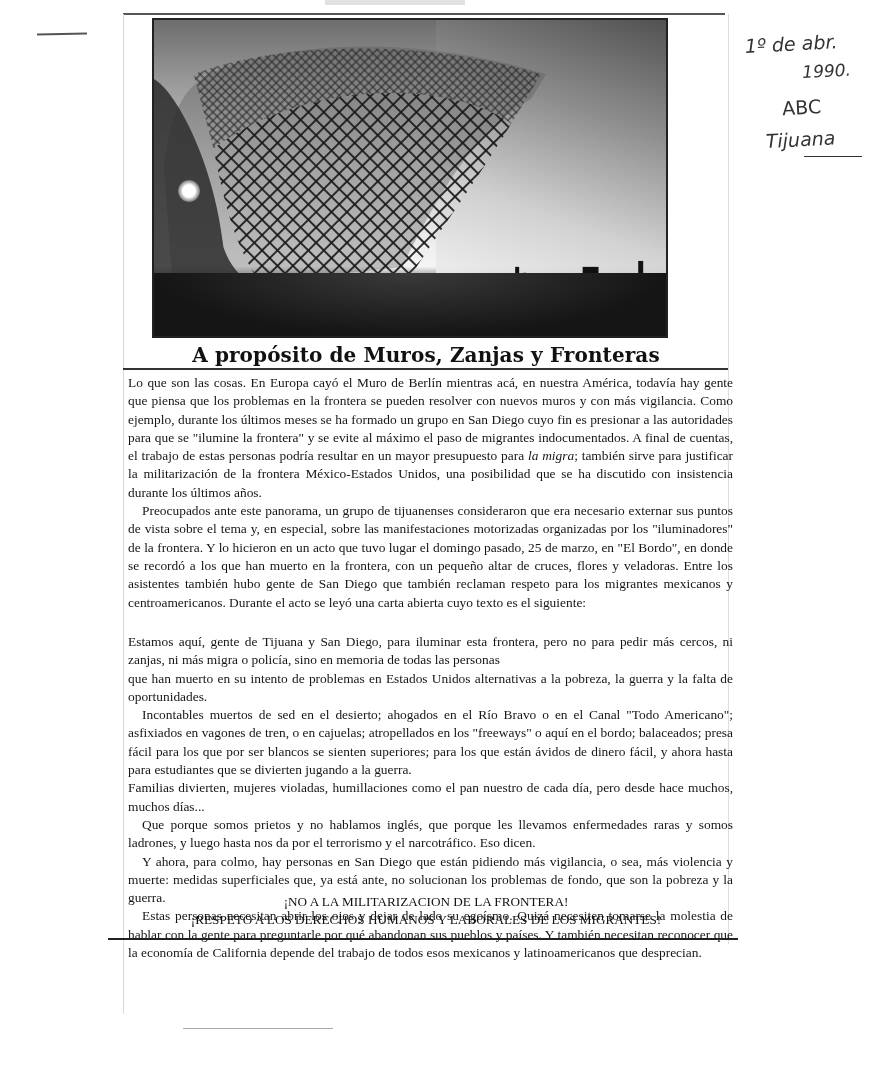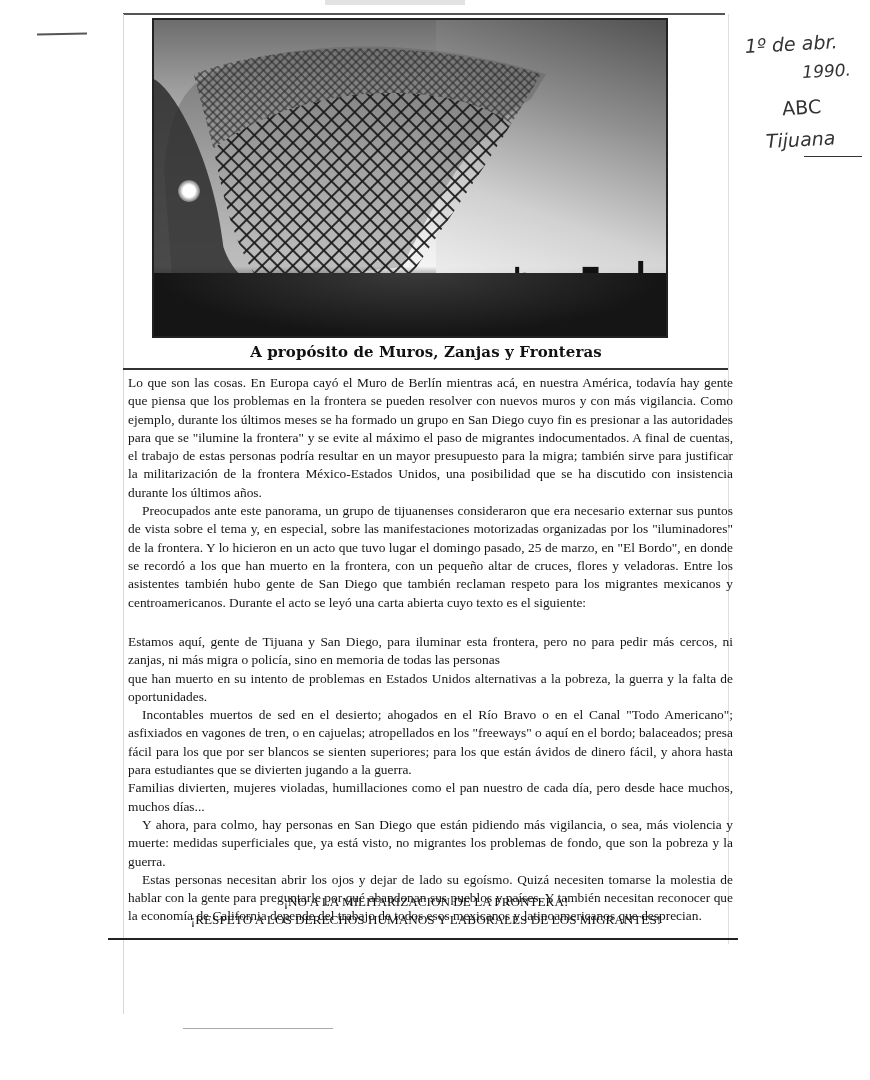--- a/index.html
+++ b/index.html
@@ -21,32 +21,32 @@
   .photo .sky-right { position:absolute; right:0; top:0; width:45%; height:82%;
     background:linear-gradient(200deg,#4f4f4f 0%,#8a8a8a 35%,#cfcfcf 70%,#eee 100%); opacity:.9; }
   .photo .ground { position:absolute; left:0; bottom:0; width:100%; height:20%;
     background:radial-gradient(ellipse at 50% 0%,#3a3a3a 0%,#151515 70%); }
   .photo .net { position:absolute; left:0; top:0; width:100%; height:100%; }
   .photo .sun { position:absolute; left:24px; top:160px; width:22px; height:22px; border-radius:50%;
     background:radial-gradient(circle,#fff 40%,rgba(255,255,255,.3) 70%,transparent 75%); }
 
   .headline {
     position:absolute; left:125px; top:343px; width:602px; text-align:center;
-    font-family:"DejaVu Serif", serif; font-weight:bold; font-size:15px; letter-spacing:0.1px; color:#111;
+    font-family:"DejaVu Serif", serif; font-weight:bold; font-size:20px; letter-spacing:0.1px; color:#111;
   }
   .headline-rule { position:absolute; left:123px; top:368px; width:605px; height:2px; background:#333; }
 
   .body-text {
     position:absolute; left:128px; width:605px;
     font-family:"Liberation Serif", serif; font-size:13.4px; line-height:18.3px; color:#151515;
     text-align:justify;
   }
   .body-text p { margin:0; }
   .indent { text-indent:14px; }
-  .i { }
+  .i { font-style:italic; }
 
   .slogans {
     position:absolute; left:125px; top:893px; width:602px; text-align:center;
     font-family:"Liberation Serif", serif; font-size:13.2px; line-height:18px; color:#111;
   }
   .bottom-rule { position:absolute; left:108px; top:938px; width:630px; height:2px; background:#222; }
   .faint-rule { position:absolute; left:183px; top:1028px; width:150px; height:1px; background:#aaa; }
 
   .handnote {
     position:absolute; left:738px; top:28px; width:130px;
@@ -105,21 +105,22 @@
 <div class="body-text" style="top:374px;">
   <p><span>Lo que son las cosas. En Europa cayó el Muro de Berlín mientras acá, en nuestra América, todavía hay gente que piensa que los problemas en la frontera se pueden resolver con nuevos muros y con más vigilancia. Como ejemplo, durante los últimos meses se ha formado un grupo en San Diego cuyo fin es presionar a las autoridades para que se "ilumine la frontera" y se evite al máximo el paso de migrantes indocumentados. A final de cuentas, el trabajo de estas personas podría resultar en un mayor presupuesto para </span><span class="i">la migra</span><span>; también sirve para justificar la militarización de la frontera México-Estados Unidos, una posibilidad que se ha discutido con insistencia durante los últimos años.</span></p>
   <p class="indent">Preocupados ante este panorama, un grupo de tijuanenses consideraron que era necesario externar sus puntos de vista sobre el tema y, en especial, sobre las manifestaciones motorizadas organizadas por los "iluminadores" de la frontera. Y lo hicieron en un acto que tuvo lugar el domingo pasado, 25 de marzo, en "El Bordo", en donde se recordó a los que han muerto en la frontera, con un pequeño altar de cruces, flores y veladoras. Entre los asistentes también hubo gente de San Diego que también reclaman respeto para los migrantes mexicanos y centroamericanos. Durante el acto se leyó una carta abierta cuyo texto es el siguiente:</p>
 </div>
 
 <div class="body-text" style="top:633px;">
   <p>Estamos aquí, gente de Tijuana y San Diego, para iluminar esta frontera, pero no para pedir más cercos, ni zanjas, ni más migra o policía, sino en memoria de todas las personas</p>
   <p>que han muerto en su intento de problemas en Estados Unidos alternativas a la pobreza, la guerra y la falta de oportunidades.</p>
   <p class="indent">Incontables muertos de sed en el desierto; ahogados en el Río Bravo o en el Canal "Todo Americano"; asfixiados en vagones de tren, o en cajuelas; atropellados en los "freeways" o aquí en el bordo; balaceados; presa fácil para los que por ser blancos se sienten superiores; para los que están ávidos de dinero fácil, y ahora hasta para estudiantes que se divierten jugando a la guerra.</p>
   <p>Familias divierten, mujeres violadas, humillaciones como el pan nuestro de cada día, pero desde hace muchos, muchos días...</p>
-  <p class="indent">Y ahora, para colmo, hay personas en San Diego que están pidiendo más vigilancia, o sea, más violencia y muerte: medidas superficiales que, ya está visto, no migrantes los problemas de fondo, que son la pobreza y la guerra.</p>
+  <p class="indent">Que porque somos prietos y no hablamos inglés, que porque les llevamos enfermedades raras y somos ladrones, y luego hasta nos da por el terrorismo y el narcotráfico. Eso dicen.</p>
+  <p class="indent">Y ahora, para colmo, hay personas en San Diego que están pidiendo más vigilancia, o sea, más violencia y muerte: medidas superficiales que, ya está ante, no solucionan los problemas de fondo, que son la pobreza y la guerra.</p>
   <p class="indent">Estas personas necesitan abrir los ojos y dejar de lado su egoísmo. Quizá necesiten tomarse la molestia de hablar con la gente para preguntarle por qué abandonan sus pueblos y países. Y también necesitan reconocer que la economía de California depende del trabajo de todos esos mexicanos y latinoamericanos que desprecian.</p>
 </div>
 
 <div class="slogans">
   <div>¡NO A LA MILITARIZACION DE LA FRONTERA!</div>
   <div>¡RESPETO A LOS DERECHOS HUMANOS Y LABORALES DE LOS MIGRANTES!</div>
 </div>
 
 <div class="bottom-rule"></div>
 <div class="faint-rule"></div>

